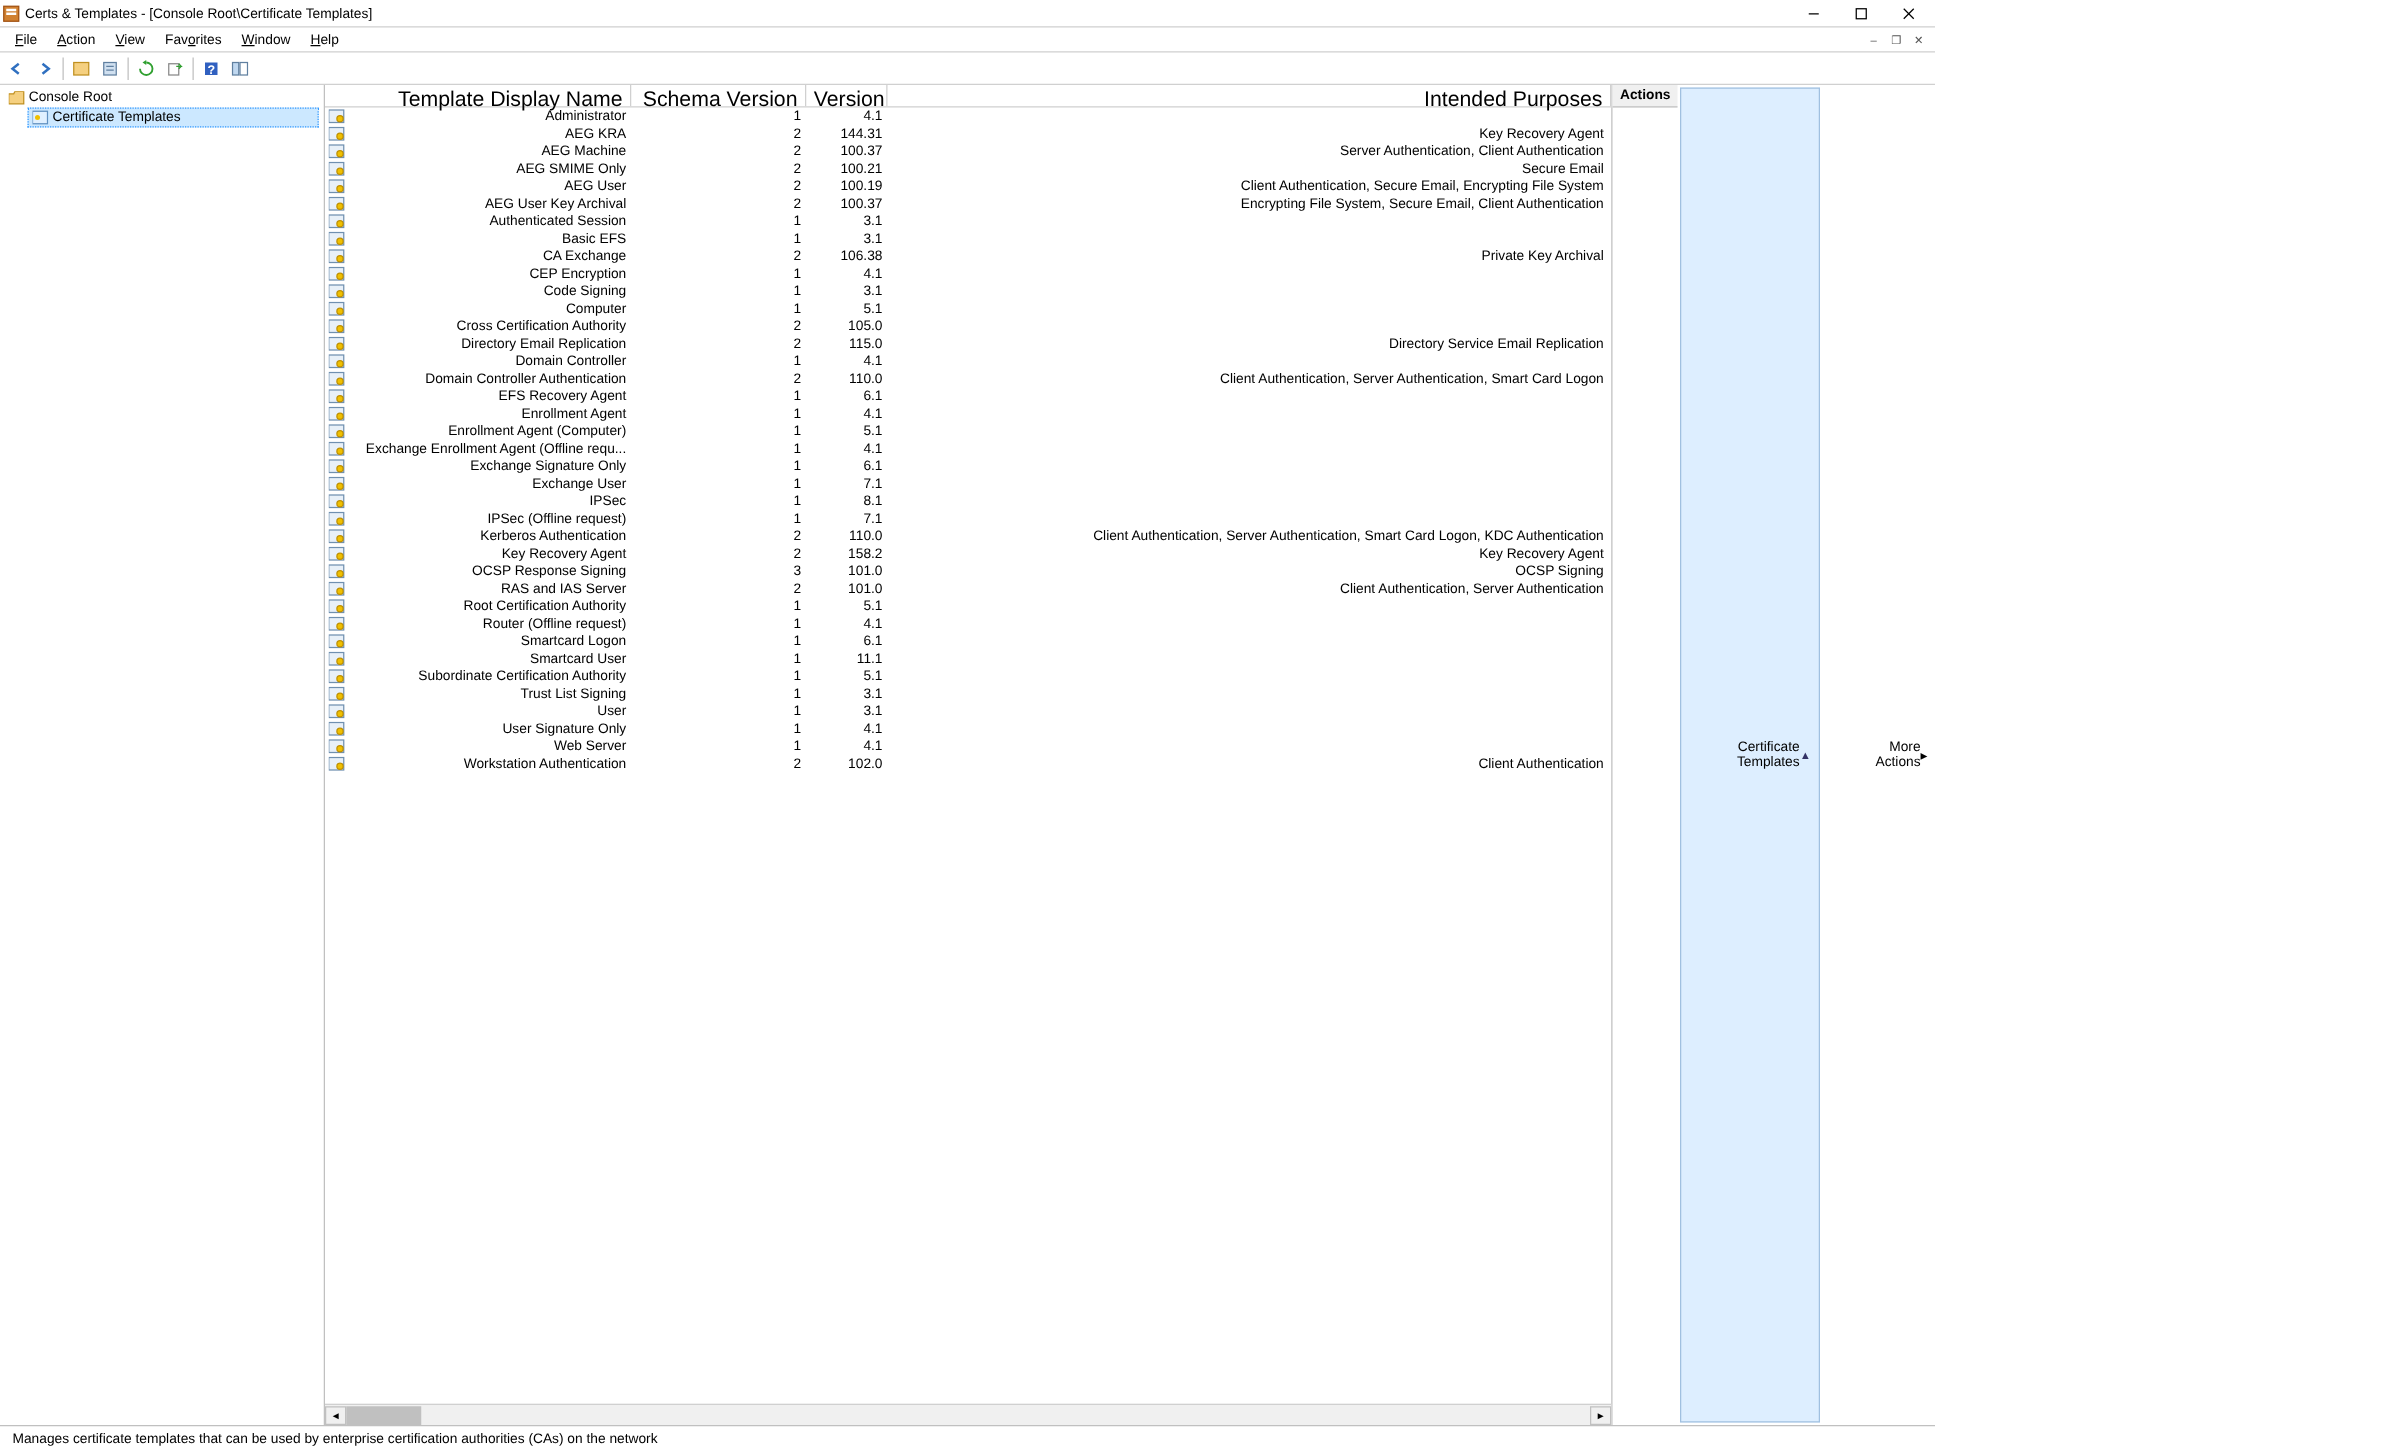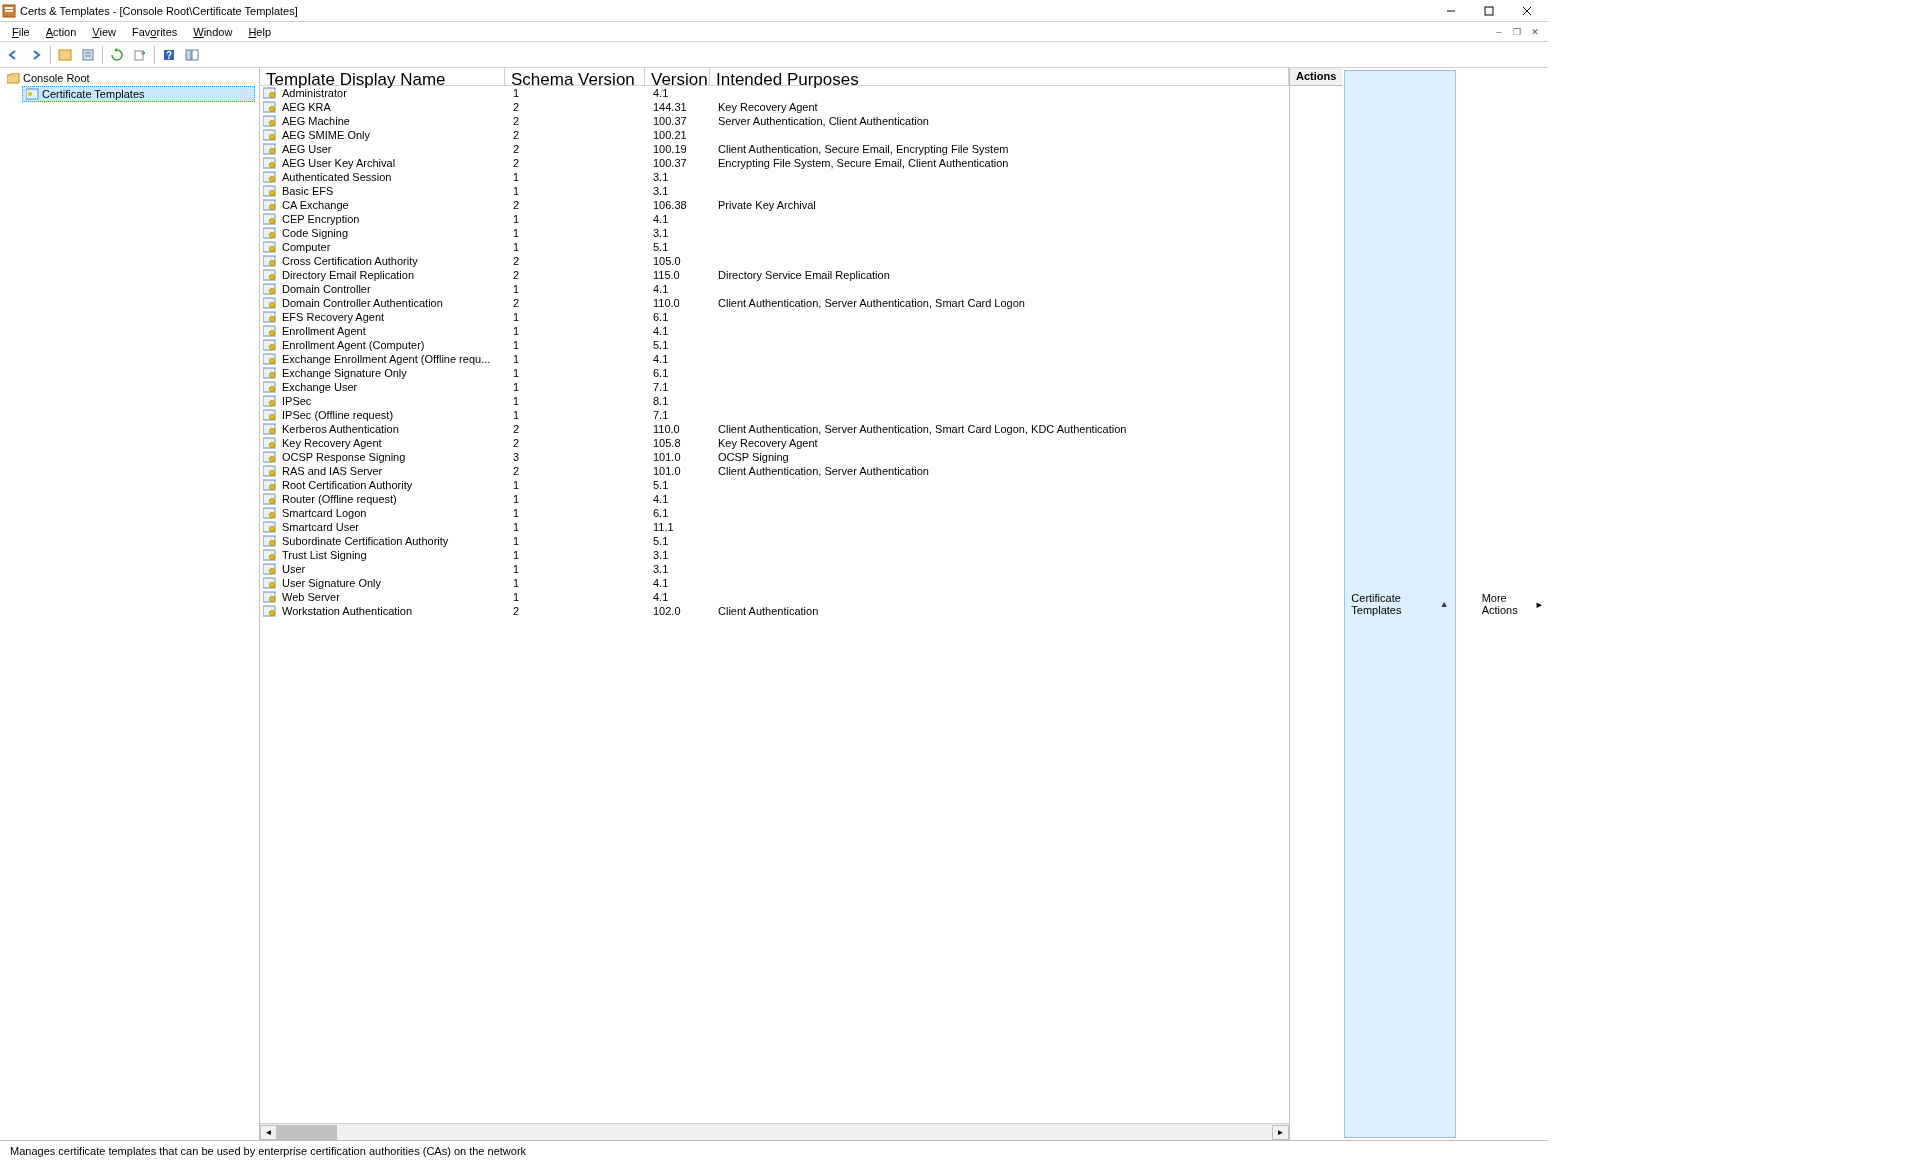--- a/index.html
+++ b/index.html
@@ -12,21 +12,21 @@
 .titlebar .winbtn { width: 38px; height: 20px; display: flex; align-items: center; justify-content: center; cursor: default; }
 .menubar { height: 20px; display: flex; align-items: center; padding: 0 4px; border-bottom: 1px solid #d0d0d0; }
 .menubar .menu { padding: 2px 8px; cursor: default; }
 .menubar .menu .ul { text-decoration: underline; }
 .menubar .spacer { flex: 1; }
 .menubar .mdi { display: flex; }
 .menubar .mdi .btn { width: 18px; height: 16px; display: flex; align-items: center; justify-content: center; font-size: 9px; cursor: default; color: #555; }
 .toolbar { height: 26px; display: flex; align-items: center; padding: 0 2px; border-bottom: 1px solid #d0d0d0; gap: 1px; }
 .toolbar .sep { width: 1px; height: 18px; background: #c0c0c0; margin: 0 2px; }
 .toolbar .tbtn { width: 22px; height: 22px; display: flex; align-items: center; justify-content: center; border: 1px solid transparent; cursor: default; }
-.content { flex: 1; display: flex; overflow: hidden; }
+.content { flex: 1; display: flex; overflow: hidden; text-align: right; }
 .tree-pane { width: 260px; border-right: 1px solid #c0c0c0; padding: 2px 4px; }
 .tree-node { display: flex; align-items: center; height: 16px; padding: 0 2px; gap: 3px; }
 .tree-node.sel { background: #cce8ff; border: 1px dotted #3399ff; }
 .tree-node .ticon { width: 14px; height: 14px; display: inline-flex; align-items: center; justify-content: center; }
 .tree-children { margin-left: 18px; }
 .list-pane { flex: 1; display: flex; flex-direction: column; border-right: 1px solid #c0c0c0; }
 .list-header { display: flex; height: 18px; background: #fff; border-bottom: 1px solid #d0d0d0; }
 .list-header .col { border-right: 1px solid #d0d0d0; padding: 2px 6px; font-size: 17px; position: relative; }
 .col-name { width: 245px; }
 .col-schema { width: 140px; }
@@ -225,20 +225,21 @@
           <div class="list-row">
             <span class="ricon">
               <svg width="13" height="13">
                 <rect x="0" y="1" width="12" height="10" fill="#e8f0f8" stroke="#7090b0"></rect>
                 <circle cx="9" cy="8" r="2.5" fill="#f0c000" stroke="#c09000"></circle>
               </svg>
             </span>
             <span class="cell cell-name">AEG SMIME Only</span>
             <span class="cell cell-schema">2</span>
             <span class="cell cell-version">100.21</span>
+            <span class="cell cell-purpose">Secure Email</span>
           </div>
           <div class="list-row">
             <span class="ricon">
               <svg width="13" height="13">
                 <rect x="0" y="1" width="12" height="10" fill="#e8f0f8" stroke="#7090b0"></rect>
                 <circle cx="9" cy="8" r="2.5" fill="#f0c000" stroke="#c09000"></circle>
               </svg>
             </span>
             <span class="cell cell-name">AEG User</span>
             <span class="cell cell-schema">2</span>
@@ -487,21 +488,21 @@
           </div>
           <div class="list-row">
             <span class="ricon">
               <svg width="13" height="13">
                 <rect x="0" y="1" width="12" height="10" fill="#e8f0f8" stroke="#7090b0"></rect>
                 <circle cx="9" cy="8" r="2.5" fill="#f0c000" stroke="#c09000"></circle>
               </svg>
             </span>
             <span class="cell cell-name">Key Recovery Agent</span>
             <span class="cell cell-schema">2</span>
-            <span class="cell cell-version">105.8</span>
+            <span class="cell cell-version">158.2</span>
             <span class="cell cell-purpose">Key Recovery Agent</span>
           </div>
           <div class="list-row">
             <span class="ricon">
               <svg width="13" height="13">
                 <rect x="0" y="1" width="12" height="10" fill="#e8f0f8" stroke="#7090b0"></rect>
                 <circle cx="9" cy="8" r="2.5" fill="#f0c000" stroke="#c09000"></circle>
               </svg>
             </span>
             <span class="cell cell-name">OCSP Response Signing</span>

